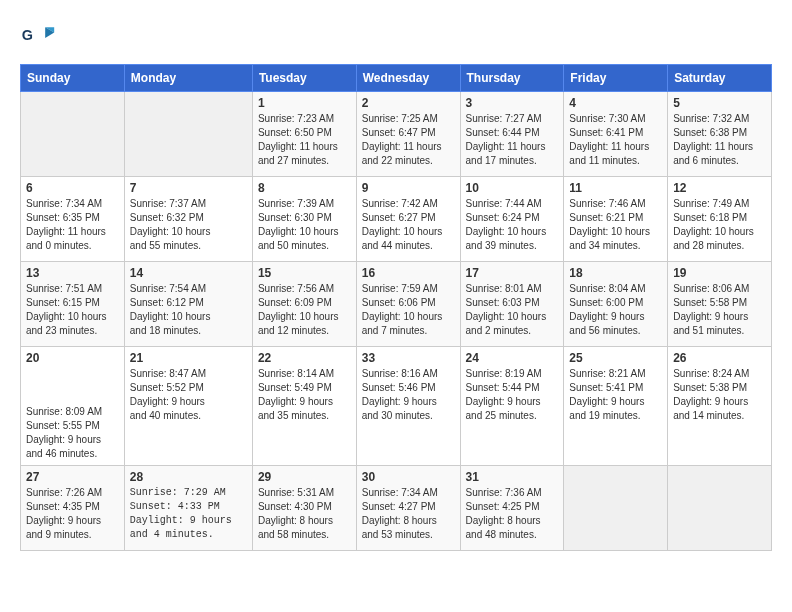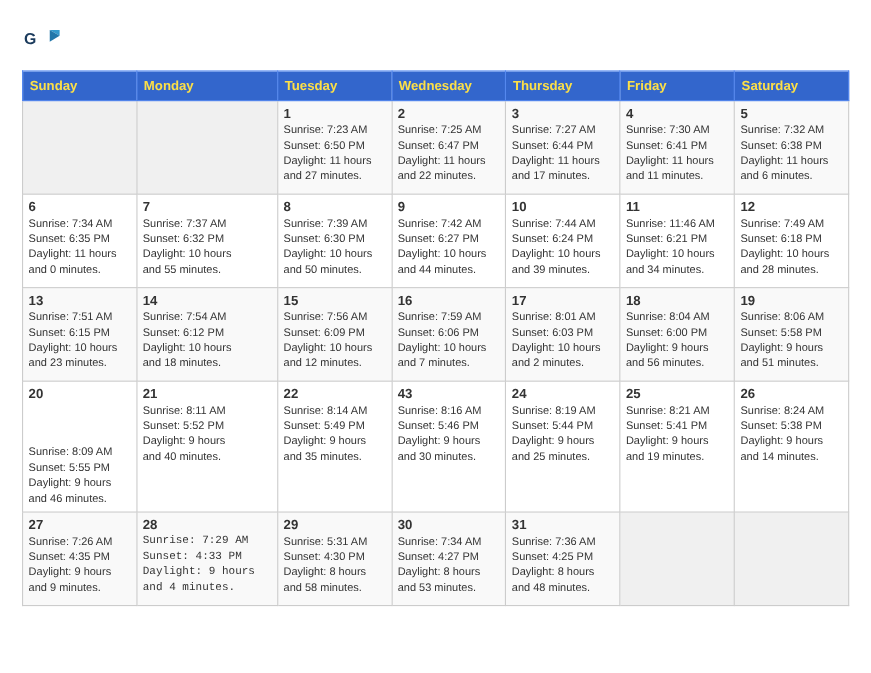--- a/index.html
+++ b/index.html
@@ -46,21 +46,21 @@
       font-size: 14px;
       color: #444;
     }
     table {
       width: 100%;
       border-collapse: collapse;
       font-size: 11px;
     }
     thead tr th {
       background-color: #3366cc;
-      color: #fde047;
+      color: #ffffff;
       text-align: left;
       padding: 6px 6px;
       font-size: 12px;
       border: 1px solid #5588ee;
     }
     tbody tr td {
       border: 1px solid #ccc;
       vertical-align: top;
       padding: 4px 5px;
       min-height: 80px;
@@ -189,21 +189,21 @@
         </td>
         <td>
           <div class="day-number">10</div>
           <div class="day-info" style="white-space: pre-line;">Sunrise: 7:44 AM
 Sunset: 6:24 PM
 Daylight: 10 hours
 and 39 minutes.</div>
         </td>
         <td>
           <div class="day-number">11</div>
-          <div class="day-info" style="white-space: pre-line;">Sunrise: 11:46 AM
+          <div class="day-info" style="white-space: pre-line;">Sunrise: 7:46 AM
 Sunset: 6:21 PM
 Daylight: 10 hours
 and 34 minutes.</div>
         </td>
         <td>
           <div class="day-number">12</div>
           <div class="day-info" style="white-space: pre-line;">Sunrise: 7:49 AM
 Sunset: 6:18 PM
 Daylight: 10 hours
 and 28 minutes.</div>
@@ -263,34 +263,34 @@
       <tr>
         <td>
           <div class="day-number">20</div>
           <div class="day-info" style="white-space: pre-line; margin-top: 40px;">Sunrise: 8:09 AM
 Sunset: 5:55 PM
 Daylight: 9 hours
 and 46 minutes.</div>
         </td>
         <td>
           <div class="day-number">21</div>
-          <div class="day-info" style="white-space: pre-line;">Sunrise: 8:11 AM
+          <div class="day-info" style="white-space: pre-line;">Sunrise: 8:47 AM
 Sunset: 5:52 PM
 Daylight: 9 hours
 and 40 minutes.</div>
         </td>
         <td>
           <div class="day-number">22</div>
           <div class="day-info" style="white-space: pre-line;">Sunrise: 8:14 AM
 Sunset: 5:49 PM
 Daylight: 9 hours
 and 35 minutes.</div>
         </td>
         <td>
-          <div class="day-number">43</div>
+          <div class="day-number">33</div>
           <div class="day-info" style="white-space: pre-line;">Sunrise: 8:16 AM
 Sunset: 5:46 PM
 Daylight: 9 hours
 and 30 minutes.</div>
         </td>
         <td>
           <div class="day-number">24</div>
           <div class="day-info" style="white-space: pre-line;">Sunrise: 8:19 AM
 Sunset: 5:44 PM
 Daylight: 9 hours

